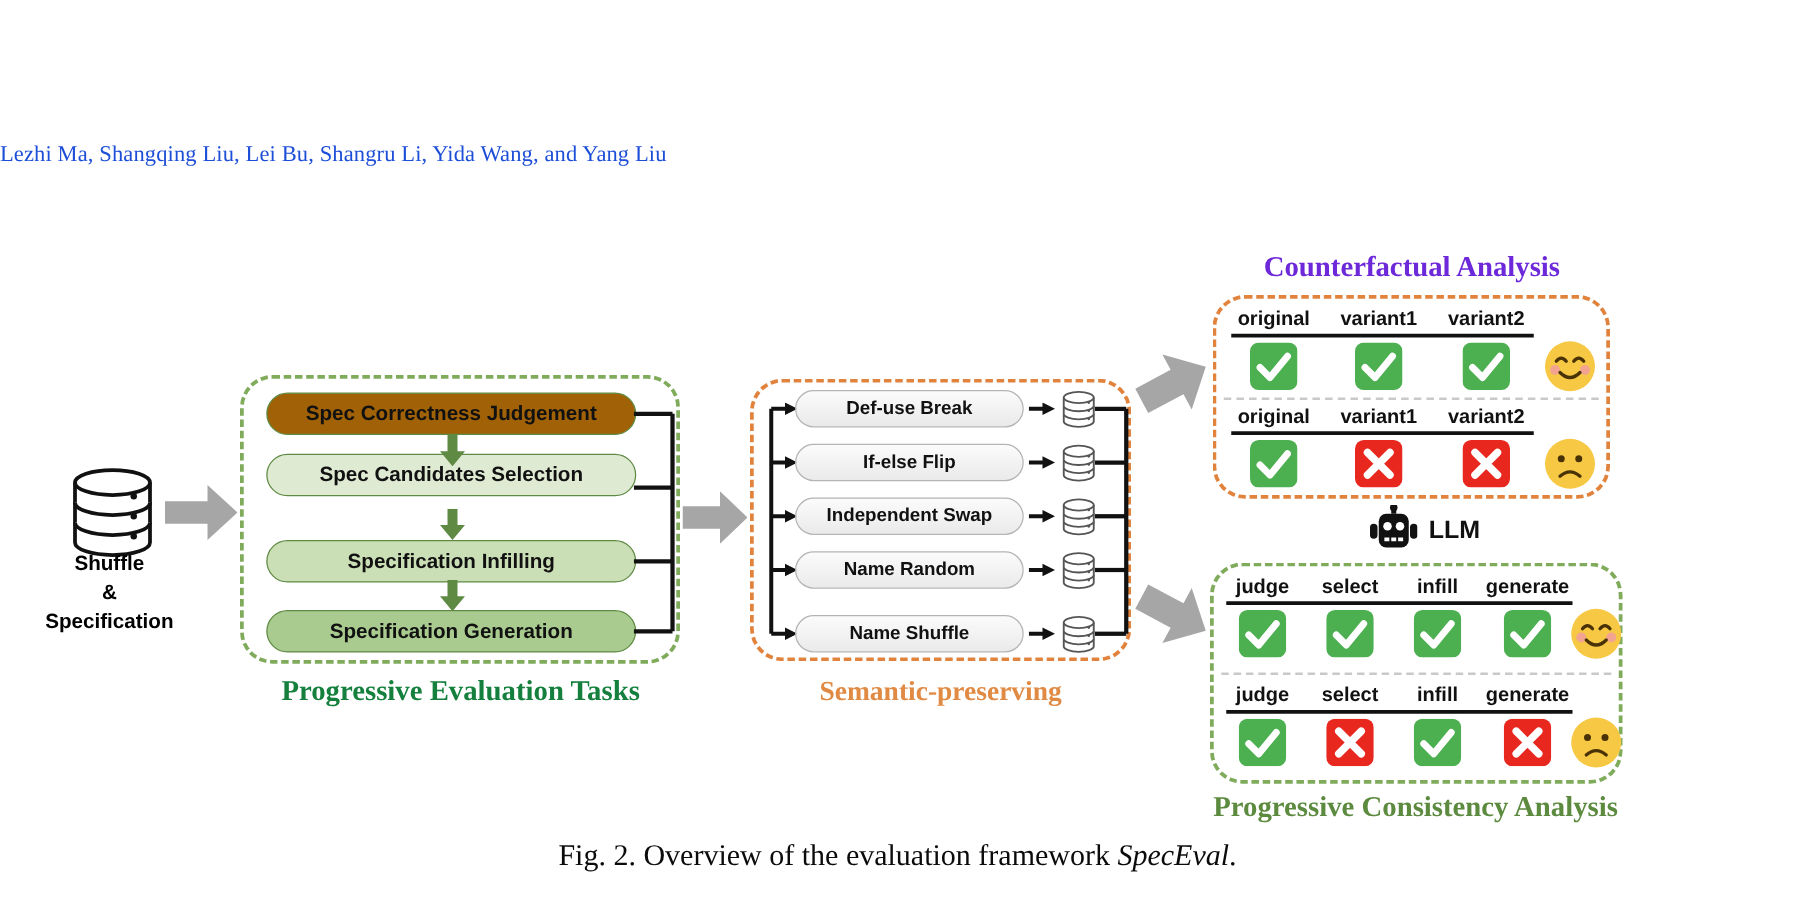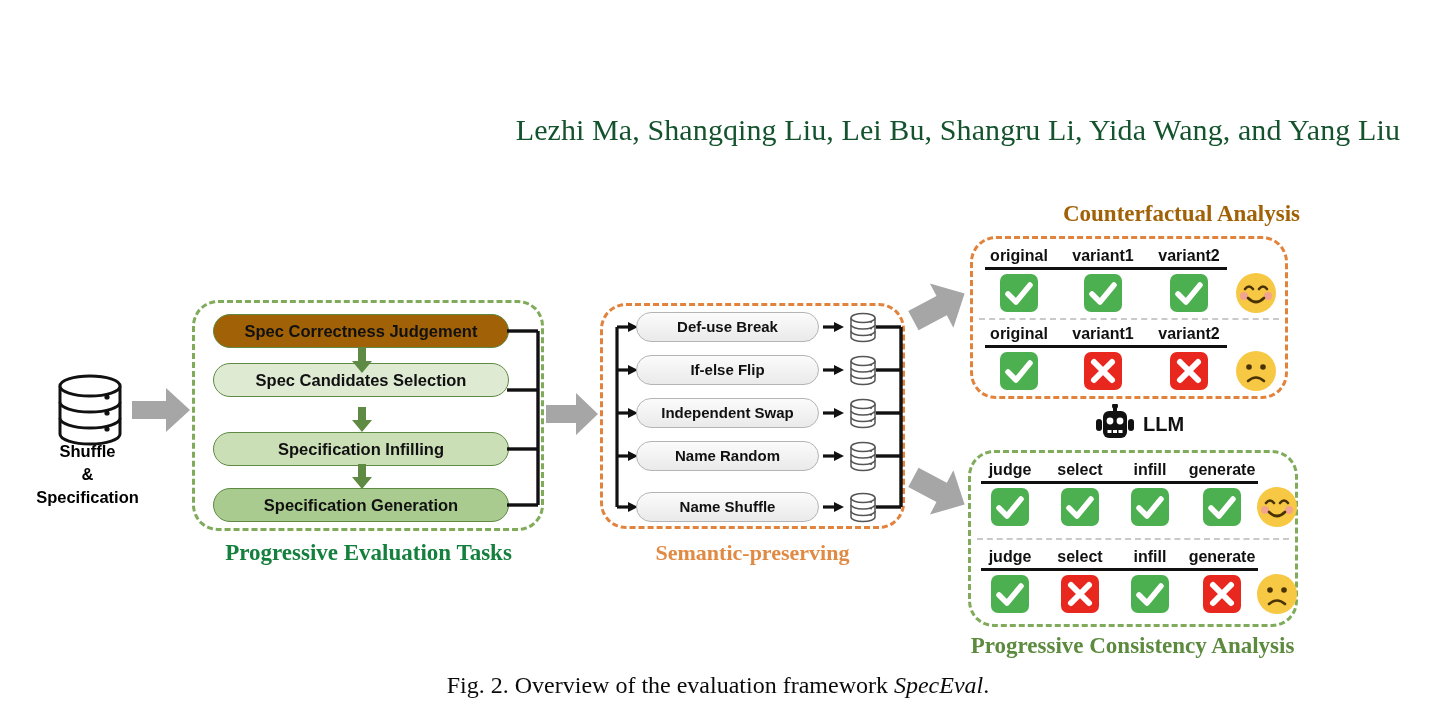--- a/index.html
+++ b/index.html
@@ -14,25 +14,25 @@
     font-family: "Liberation Sans", sans-serif;
     overflow: hidden;
   }
   .abs { position: absolute; }
 
   
   #authors {
     top: 113px;
     left: 0;
     width: 1400px;
-    text-align: right;
+    text-align: left;
     font-family: "Liberation Serif", serif;
-    font-size: 30px;
+    font-size: 18px;
     letter-spacing: .1px;
-    color: #14532d;
+    color: #1d4ed8;
     white-space: nowrap;
   }
 
   
   #caption {
     top: 672px;
     left: 0;
     width: 1436px;
     text-align: center;
     font-family: "Liberation Serif", serif;
@@ -107,21 +107,21 @@
 
   
   .sect-title {
     font-family: "Liberation Serif", serif;
     font-weight: bold;
     text-align: center;
     line-height: 27px;
   }
   #title-tasks   { left: 176px; top: 539px; width: 385px; font-size: 23px; color: #15803d; }
   #title-perturb { left: 600px; top: 539px; width: 305px; font-size: 22px; color: #e08a44; }
-  #title-cf      { left: 1004px; top: 200px; width: 355px; font-size: 23px; color: #a16207; }
+  #title-cf      { left: 952px; top: 200px; width: 355px; font-size: 23px; color: #6d28d9; }
   #title-pc      { left: 930px; top: 632px; width: 405px; font-size: 23px; color: #5c8a3e; }
 
   
   .col-head {
     position: absolute;
     font-size: 16px;
     font-weight: bold;
     color: #111;
     text-align: center;
   }

